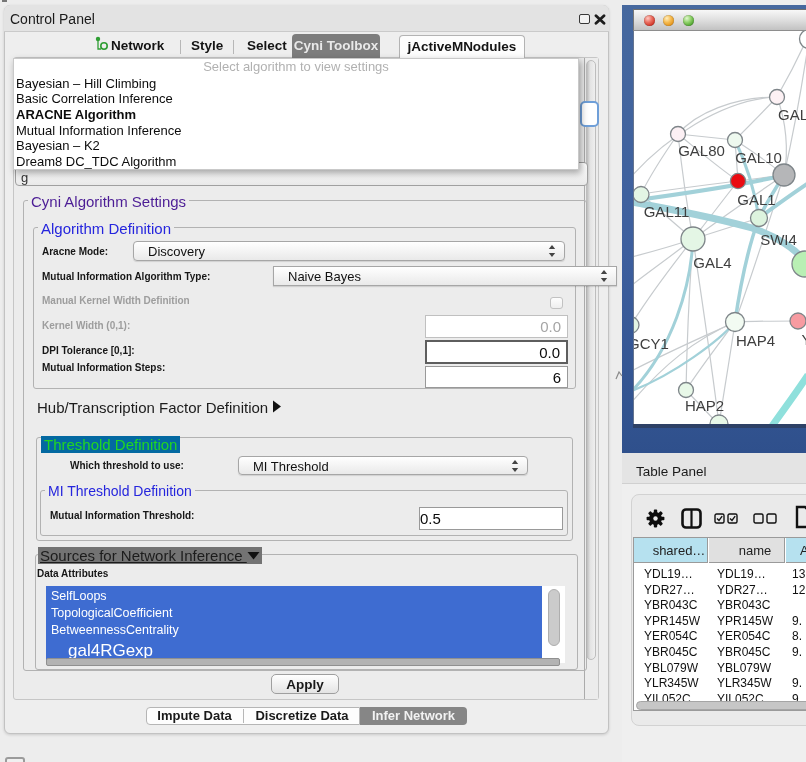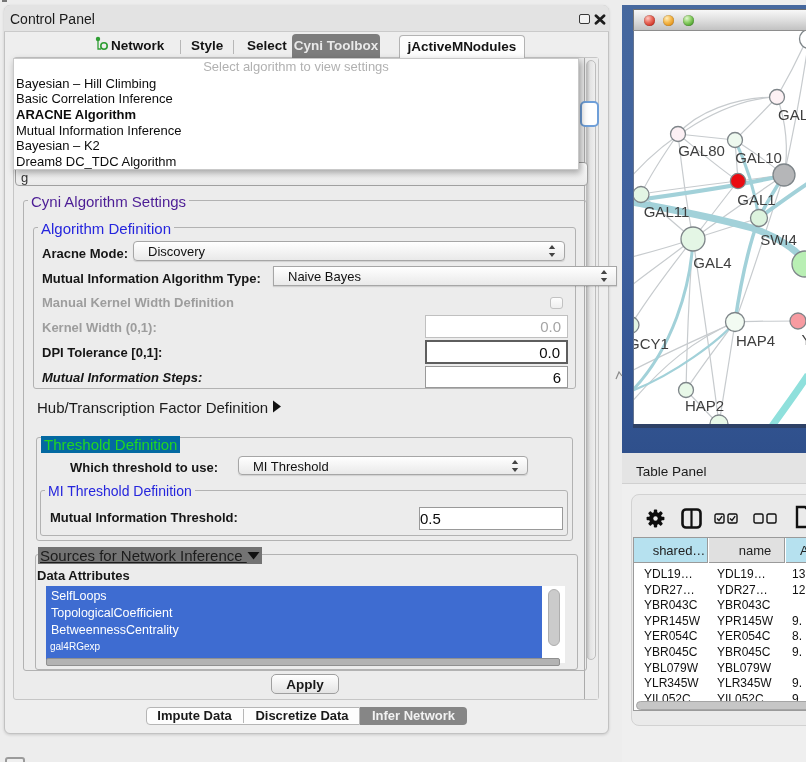--- a/index.html
+++ b/index.html
@@ -1,16 +1,16 @@
 <!DOCTYPE html>
 <html><head><meta charset="utf-8"><style>
 *{margin:0;padding:0;box-sizing:border-box;}
 html,body{width:806px;height:762px;overflow:hidden;background:#ededed;font-family:"Liberation Sans",sans-serif;}
 .abs{position:absolute;}
-.lbl{position:absolute;font-weight:bold;font-size:13px;color:#161616;white-space:nowrap;}
+.lbl{position:absolute;font-weight:bold;font-size:10px;color:#161616;white-space:nowrap;}
 .dis{color:#9d9d9d;}
 </style></head><body>
 <div class="abs" style="left:622px;top:5px;width:184px;height:448px;background:linear-gradient(#46689e,#3d5f9e 55%,#2f508c);"></div>
 <div class="abs" style="left:633px;top:9px;width:173px;height:415px;background:#fff;border-left:1px solid #64748f;"></div>
 <div class="abs" style="left:633px;top:9px;width:173px;height:22px;background:linear-gradient(#f8f8f8,#dcdcdc 55%,#c2c2c2);border-top:1px solid #6e6e6e;border-bottom:1px solid #8e8e8e;border-left:1px solid #777;"></div>
 <div class="abs" style="left:644px;top:15px;width:11px;height:11px;border-radius:50%;background:radial-gradient(circle at 35% 30%,#ffc9c2,#ea6d5f 40%,#cf3326 75%,#9e1d12);box-shadow:inset 0 0 1px rgba(0,0,0,.5);"></div>
 <div class="abs" style="left:663px;top:15px;width:11px;height:11px;border-radius:50%;background:radial-gradient(circle at 35% 30%,#ffeebe,#f6bb50 40%,#e3941c 75%,#b26f0e);box-shadow:inset 0 0 1px rgba(0,0,0,.5);"></div>
 <div class="abs" style="left:683px;top:15px;width:11px;height:11px;border-radius:50%;background:radial-gradient(circle at 35% 30%,#e2f7cf,#8fd169 40%,#4fa32f 75%,#35821b);box-shadow:inset 0 0 1px rgba(0,0,0,.5);"></div>
 <svg class="abs" style="left:634px;top:31px;" width="172" height="393" viewBox="0 0 172 393">
     <path d="M 143 66 C 100 66, 62 82, 44 103" fill="none" stroke="#c7cbce" stroke-width="1.2"></path>
@@ -209,21 +209,21 @@
       <path d="M4 0.5 L7.2 4.6 H0.8 Z" fill="#444"></path>
       <path d="M4 12.5 L7.2 8.4 H0.8 Z" fill="#444"></path>
     </svg>
   </div>
 <div class="lbl dis" style="left:42px;top:295px;">Manual Kernel Width Definition</div>
 <div class="abs" style="left:550px;top:297px;width:13px;height:12px;border:1px solid #c2c2c2;border-radius:3px;background:linear-gradient(#fdfdfd,#eeeeee);"></div>
 <div class="lbl dis" style="left:42px;top:320px;">Kernel Width (0,1):</div>
 <div class="abs" style="left:425px;top:315px;width:143px;height:23px;background:#fff;border:1px solid #c0c0c0;font-size:15px;color:#a5a5a5;text-align:right;padding:2px 6px 0 0;">0.0</div>
 <div class="lbl" style="left:42px;top:345px;">DPI Tolerance [0,1]:</div>
 <div class="abs" style="left:425px;top:340px;width:143px;height:24px;background:#fff;border:2px solid #5e5e5e;font-size:15px;color:#0a0a0a;text-align:right;padding:2px 6px 0 0;">0.0</div>
-<div class="lbl" style="left:42px;top:370px;font-style:italic;">Mutual Information Steps:</div>
+<div class="lbl" style="left:42px;top:362px;">Mutual Information Steps:</div>
 <div class="abs" style="left:425px;top:366px;width:143px;height:22px;background:#fff;border:1px solid #999;font-size:15px;color:#0a0a0a;text-align:right;padding:2px 6px 0 0;">6</div>
 <div class="abs" style="left:37px;top:399px;font-size:15px;color:#1c1c1c;">Hub/Transcription Factor Definition</div>
 <svg class="abs" style="left:272px;top:400px;" width="10" height="13" viewBox="0 0 10 13">
     <path d="M1 0.5 L9 6.5 L1 12.5 Z" fill="#111"></path>
   </svg>
 <div class="abs" style="left:36px;top:437px;width:537px;height:104px;border:1px solid #b2b2b2;border-radius:3px;"></div>
 <div class="abs" style="left:41px;top:436px;background:#0369a1;padding:0 3px;font-size:15px;color:#22d622;">Threshold Definition</div>
 <div class="lbl" style="left:70px;top:460px;">Which threshold to use:</div>
 <div class="abs" style="left:238px;top:456px;width:290px;height:19px;border:1px solid #a6a6a6;border-radius:4px;background:linear-gradient(#ffffff,#f4f4f4 50%,#e9e9e9);box-shadow:0 1px 1px rgba(0,0,0,0.12);">
     <b style="position:absolute;left:14px;top:50%;transform:translateY(-50%);font-size:13px;color:#111;font-weight:normal;">MI Threshold</b>
@@ -239,21 +239,21 @@
 <div class="abs" style="left:35px;top:554px;width:543px;height:116px;border:1px solid #b2b2b2;border-radius:3px;"></div>
 <div class="abs" style="left:38px;top:547px;background:#737373;padding:0 2px;font-size:15px;color:#1c1c1c;text-decoration:underline;">Sources for Network Inference <svg width="13" height="9" viewBox="0 0 13 9" style="vertical-align:1px;">
       <path d="M0.5 1 L12.5 1 L6.5 8.5 Z" fill="#111"></path>
     </svg></div>
 <div class="lbl" style="left:37px;top:568px;">Data Attributes</div>
 <div class="abs" style="left:46px;top:586px;width:519px;height:77px;background:#ffffff;"></div>
 <div class="abs" style="left:46px;top:586px;width:496px;height:77px;background:#3e6cd1;"></div>
 <div class="abs" style="left:51px;top:589.0px;font-size:12.5px;color:#fff;">SelfLoops</div>
 <div class="abs" style="left:51px;top:606.2px;font-size:12.5px;color:#fff;">TopologicalCoefficient</div>
 <div class="abs" style="left:51px;top:623.4px;font-size:12.5px;color:#fff;">BetweennessCentrality</div>
-<div class="abs" style="left:50px;top:640.6px;font-size:10px;color:#fff;">gal4RGexp</div>
+<div class="abs" style="left:68px;top:640.6px;font-size:17px;color:#fff;">gal4RGexp</div>
 <div class="abs" style="left:548px;top:589px;width:12px;height:57px;background:#cbcbcb;border:1px solid #aeaeae;border-radius:6px;"></div>
 <div class="abs" style="left:46px;top:658px;width:514px;height:8px;background:#b3b3b3;border:1px solid #909090;border-radius:2px;"></div>
 <div class="abs" style="left:271px;top:674px;width:68px;height:20px;background:linear-gradient(#ffffff,#f1f1f1 50%,#e4e4e4);border:1px solid #9f9f9f;border-radius:5px;text-align:center;font-size:13.5px;font-weight:bold;color:#1a1a1a;line-height:19px;">Apply</div>
 <div class="abs" style="left:146px;top:707px;width:214px;height:18px;background:#fdfdfd;border:1px solid #b5b5b5;border-radius:4px 0 0 4px;"></div>
 <div class="abs" style="left:146px;top:707px;width:97px;height:18px;text-align:center;font-size:13px;font-weight:bold;color:#1a1a1a;line-height:18px;">Impute Data</div>
 <div class="abs" style="left:243px;top:709px;width:1px;height:14px;background:#b7b7b7;"></div>
 <div class="abs" style="left:244px;top:707px;width:116px;height:18px;text-align:center;font-size:13px;font-weight:bold;color:#1a1a1a;line-height:18px;">Discretize Data</div>
 <div class="abs" style="left:360px;top:707px;width:107px;height:18px;background:#868686;border-radius:0 4px 4px 0;text-align:center;font-size:13px;font-weight:bold;color:#f2f2f2;line-height:18px;">Infer Network</div>
 <svg class="abs" style="left:615px;top:371px;" width="8" height="9" viewBox="0 0 8 9">
     <path d="M1 8 L4 1 L7 5" fill="none" stroke="#8a8a8a" stroke-width="1.2"></path>

